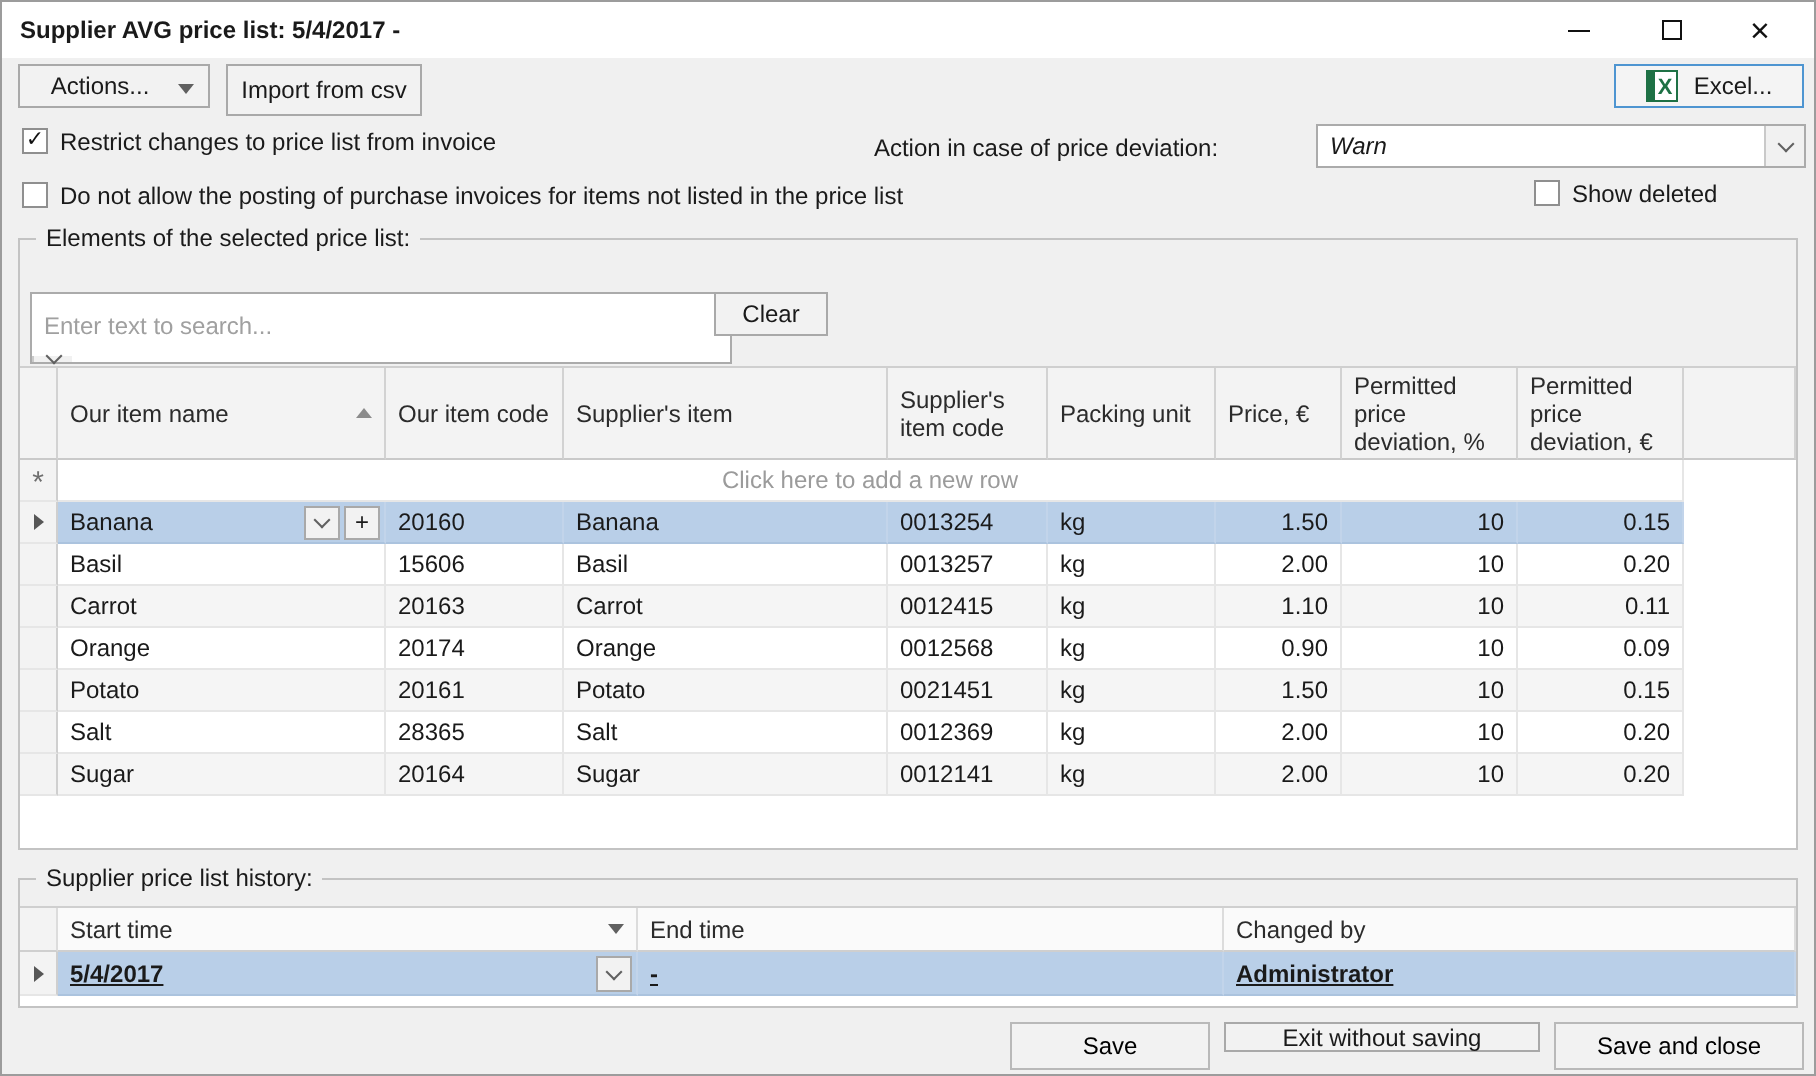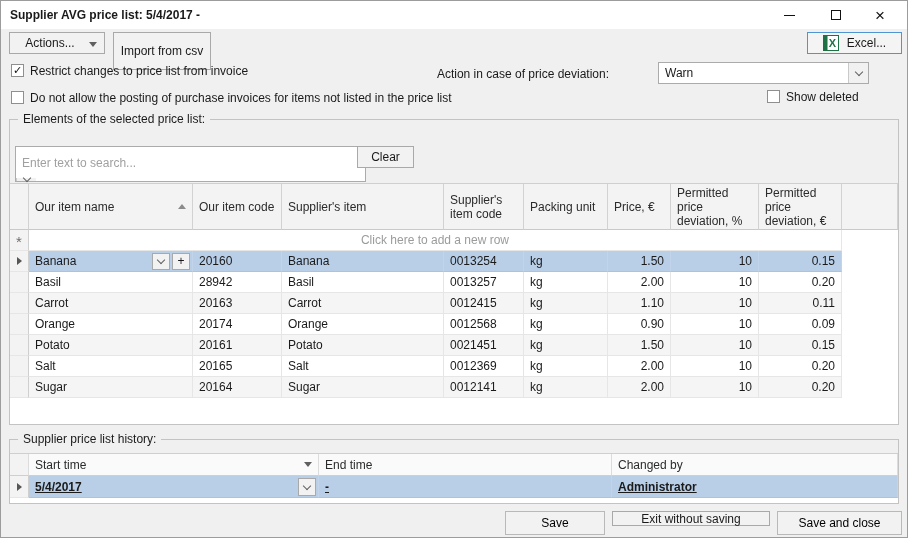--- a/index.html
+++ b/index.html
@@ -73,42 +73,42 @@
     </div>
     <div class="wbtn" style="left:862px;">
       <span class="close-glyph">×</span>
     </div>
   </div>
 
   <div class="btn" style="left:8px;top:31px;width:96px;height:22px;">
     <span style="margin-right:14px;">Actions...</span>
     <span class="tri-down" style="position:absolute;right:7px;top:9px;"></span>
   </div>
-  <div class="btn" style="left:112px;top:31px;width:98px;height:38px;">
+  <div class="btn" style="left:112px;top:31px;width:98px;height:26px;">
     <span>Import from csv</span>
   </div>
   <div class="btn" style="left:806px;top:31px;width:95px;height:22px;border:1px solid #4e95d1;background:#f4f4f4;">
     <svg class="xlicon" viewBox="0 0 16 16">
       <rect x="0.5" y="0.5" width="15" height="15" fill="#ffffff" stroke="#1e7145"></rect>
       <rect x="0.5" y="0.5" width="4" height="15" fill="#1e7145"></rect>
       <text x="9.5" y="12" font-size="11" font-weight="bold" fill="#1e7145" text-anchor="middle" font-family="Liberation Sans, DejaVu Sans, sans-serif">X</text>
     </svg>
     <span>Excel...</span>
   </div>
 
   <div class="checkbox" style="left:10px;top:63px;">
     <span>✓</span>
   </div>
   <span class="label" style="left:29px;top:63px;">Restrict changes to price list from invoice</span>
 
   <div class="checkbox" style="left:10px;top:90px;"></div>
   <span class="label" style="left:29px;top:90px;">Do not allow the posting of purchase invoices for items not listed in the price list</span>
 
   <span class="label" style="left:412px;top:66px;width:220px;text-align:center;">Action in case of price deviation:</span>
-  <div class="combo" style="left:657px;top:61px;width:211px;height:22px;">
+  <div class="combo" style="left:657px;top:61px;width:245px;height:22px;font-style:italic;">
     <span class="val">Warn</span>
     <span class="cbtn">
         <span class="chev"></span>
       </span>
   </div>
 
   <div class="checkbox" style="left:766px;top:89px;"></div>
   <span class="label" style="left:785px;top:89px;">Show deleted</span>
 
   <div class="group" style="left:8px;top:118px;width:890px;height:306px;">
@@ -178,21 +178,21 @@
       <div class="cell sel">Banana</div>
       <div class="cell sel">0013254</div>
       <div class="cell sel">kg</div>
       <div class="cell sel num">1.50</div>
       <div class="cell sel num">10</div>
       <div class="cell sel num">0.15</div>
       <div class="cell fill"></div>
 
       <div class="cell ind"></div>
       <div class="cell">Basil</div>
-      <div class="cell">28942</div>
+      <div class="cell">15606</div>
       <div class="cell">Basil</div>
       <div class="cell">0013257</div>
       <div class="cell">kg</div>
       <div class="cell num">2.00</div>
       <div class="cell num">10</div>
       <div class="cell num">0.20</div>
       <div class="cell fill"></div>
 
       <div class="cell ind"></div>
       <div class="cell alt">Carrot</div>
@@ -222,21 +222,21 @@
       <div class="cell alt">Potato</div>
       <div class="cell alt">0021451</div>
       <div class="cell alt">kg</div>
       <div class="cell alt num">1.50</div>
       <div class="cell alt num">10</div>
       <div class="cell alt num">0.15</div>
       <div class="cell fill"></div>
 
       <div class="cell ind"></div>
       <div class="cell">Salt</div>
-      <div class="cell">20165</div>
+      <div class="cell">28365</div>
       <div class="cell">Salt</div>
       <div class="cell">0012369</div>
       <div class="cell">kg</div>
       <div class="cell num">2.00</div>
       <div class="cell num">10</div>
       <div class="cell num">0.20</div>
       <div class="cell fill"></div>
 
       <div class="cell ind"></div>
       <div class="cell alt">Sugar</div>

